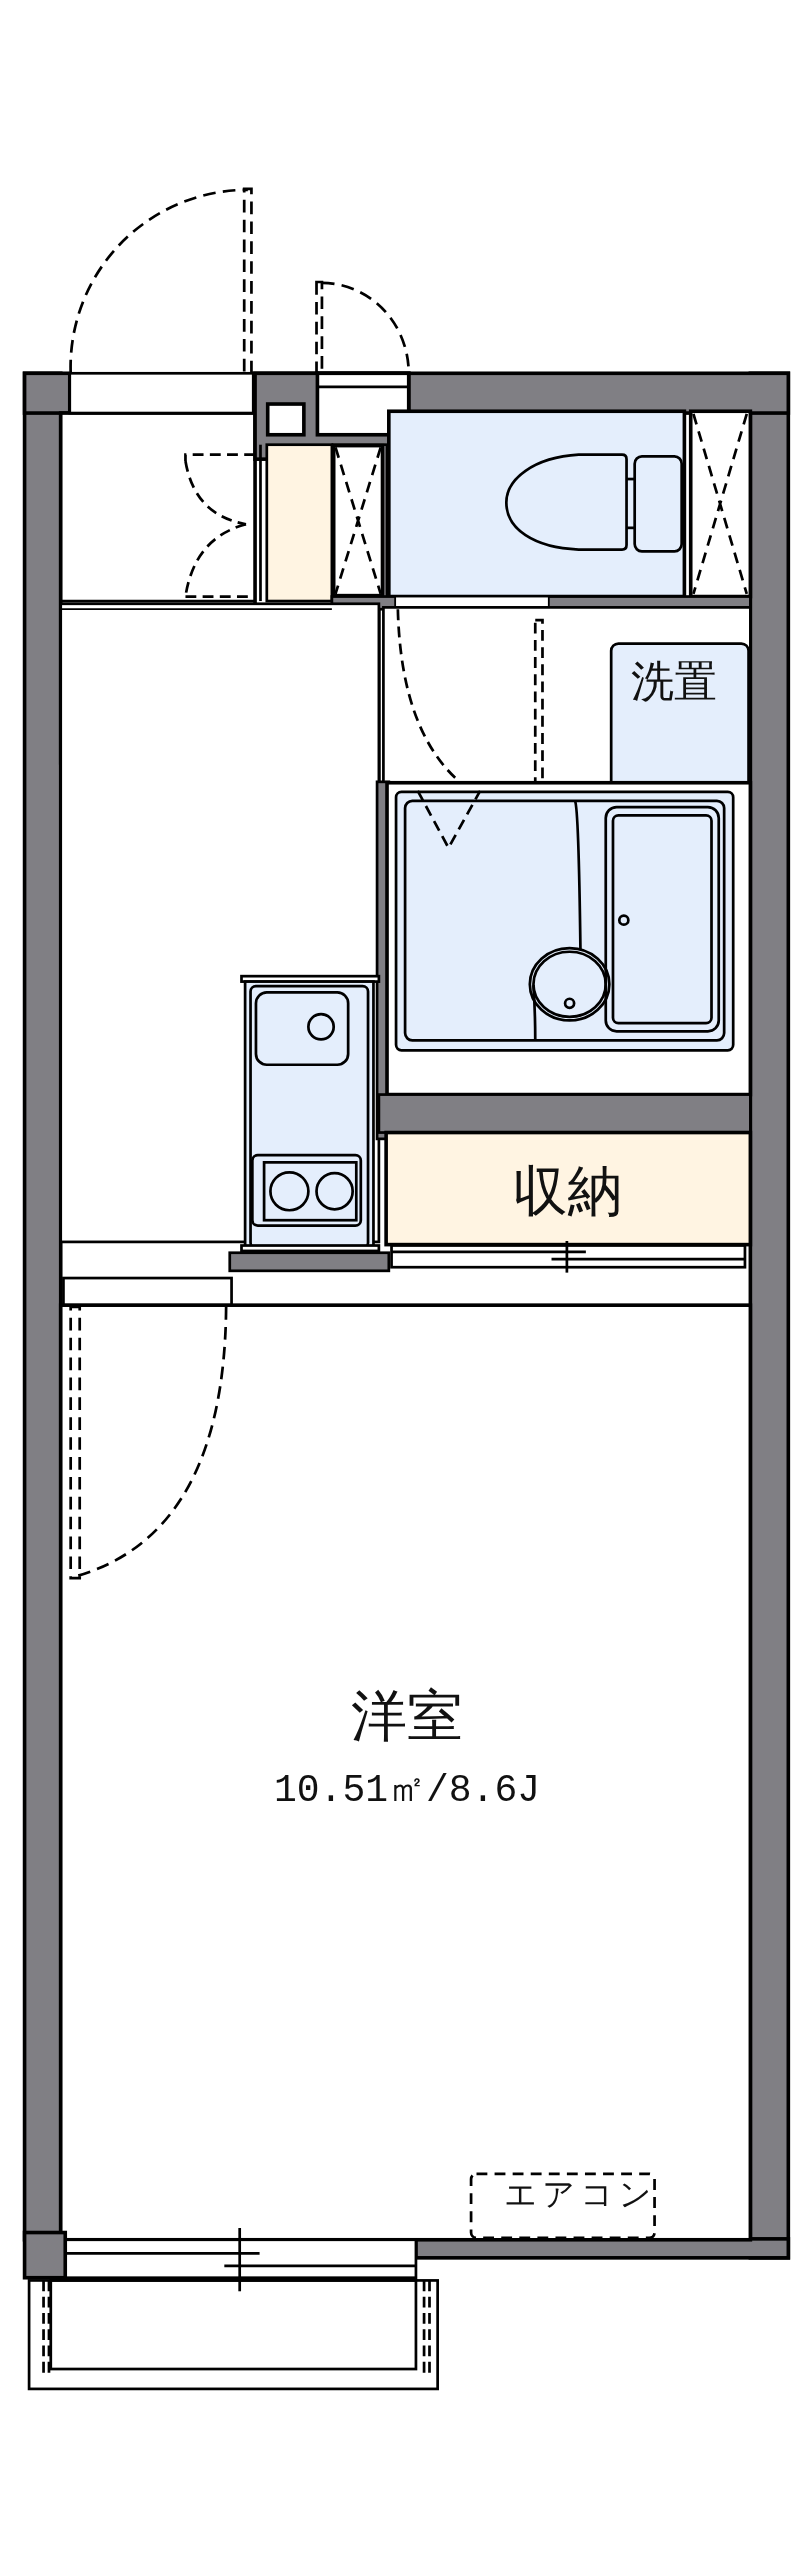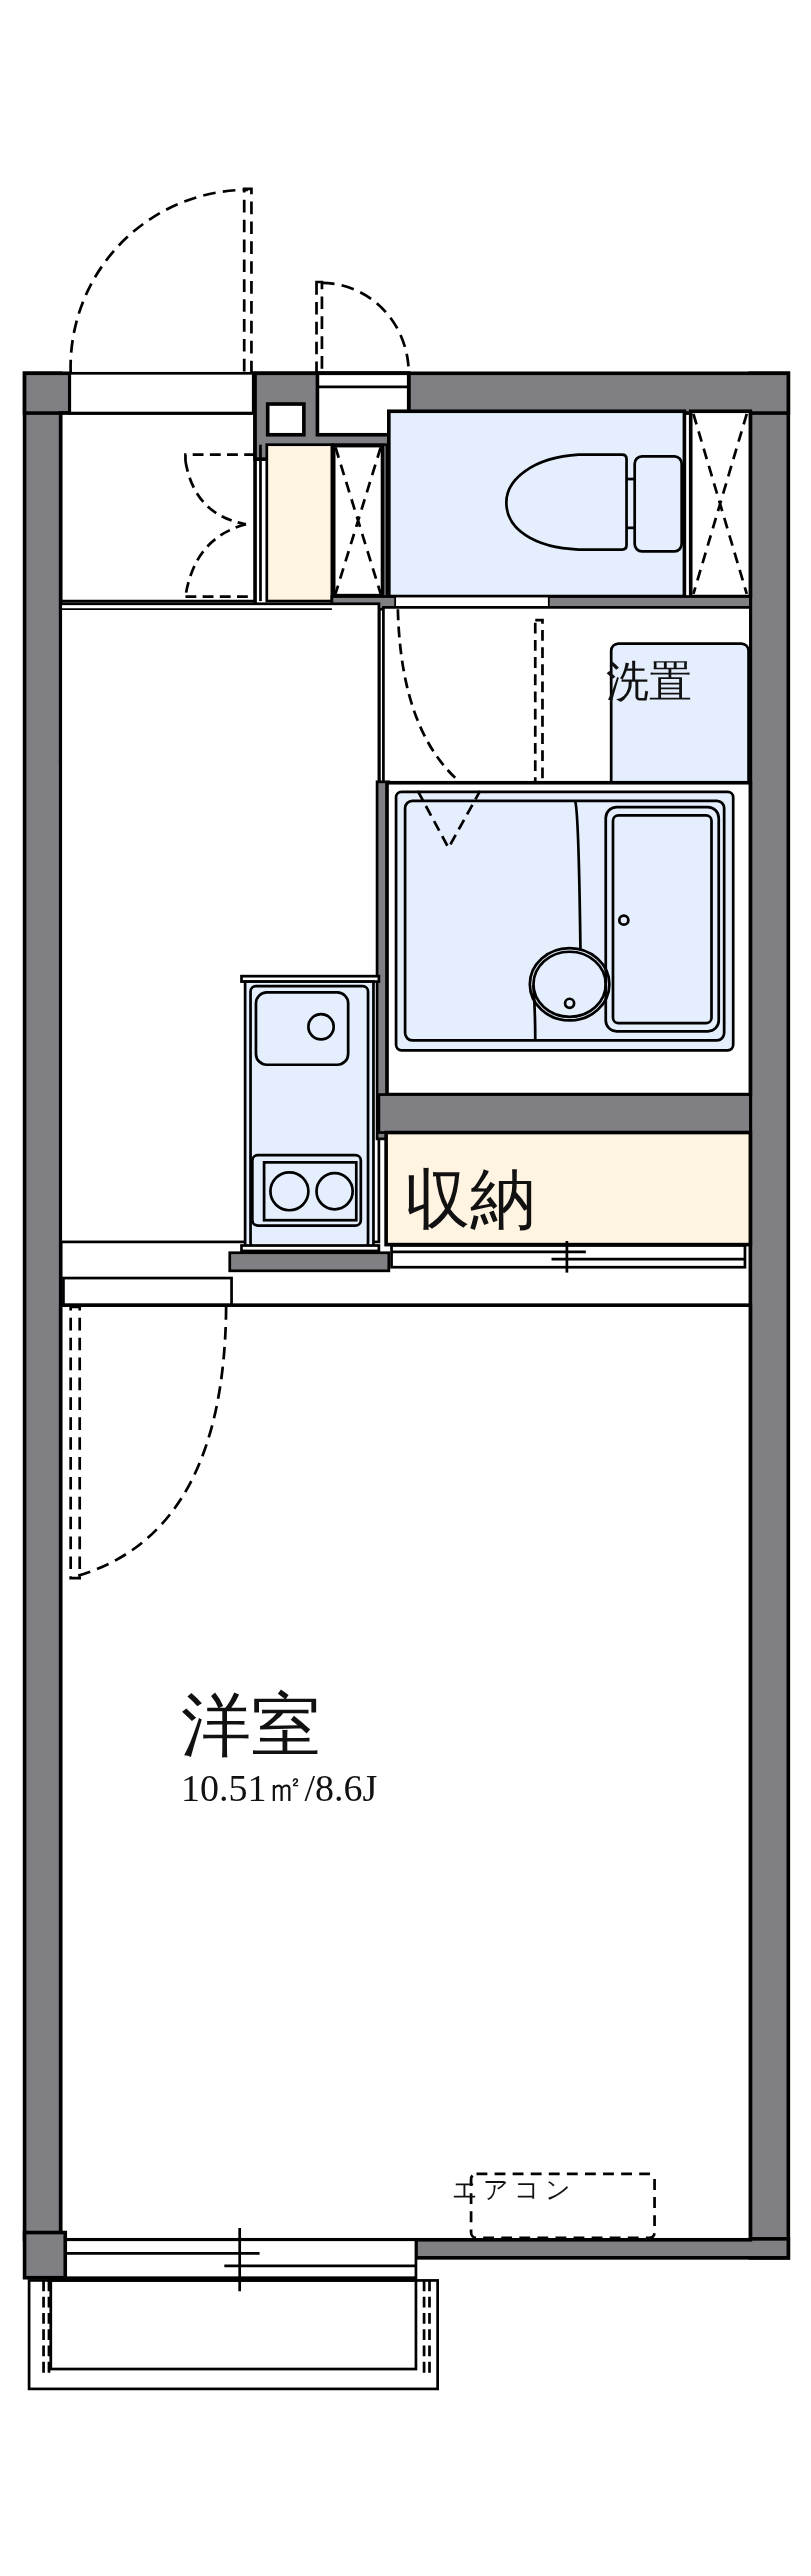--- a/index.html
+++ b/index.html
@@ -1,23 +1,23 @@
 <!DOCTYPE html>
 <html style="font-size:14.5px"><head>
 <meta charset="utf-8">
 <style>
   html, body { margin:0; padding:0; background:#ffffff; }
   body { width:812px; height:2576px; position:relative; overflow:hidden; font-family:"DejaVu Sans", sans-serif; }
   #plan { position:absolute; left:0; top:0; }
-  .label { position:absolute; color:#111; white-space:nowrap; font-family:Liberation Serif, serif; }
+  .label { position:absolute; color:#111; text-align:center; white-space:nowrap; font-family:Liberation Mono, monospace; }
   .lbl-wash { left:606px; top:653px; width:136px; font-size:43px; }
-  .lbl-storage { left:404px; top:1155px; width:365px; font-size:66px; }
-  .lbl-room { left:181px; top:1679px; width:452px; font-size:70px; }
+  .lbl-storage { left:385px; top:1155px; width:365px; font-size:55px; }
+  .lbl-room { left:181px; top:1679px; width:452px; font-size:56px; }
   .lbl-area { left:181px; top:1763px; width:452px; font-size:38px; }
-  .lbl-ac { left:452px; top:2173px; width:181px; font-size:25px; letter-spacing:5.4px; }
+  .lbl-ac { left:490px; top:2173px; width:181px; font-size:32px; letter-spacing:5.4px; }
 </style>
 </head>
 <body>
 
 <svg id="plan" width="812" height="2576" viewBox="0 0 898 2850" xmlns="http://www.w3.org/2000/svg">
 
   <g fill="#807f84" stroke="#000" stroke-width="4">
 
     <rect x="27" y="413" width="40" height="2065"></rect>
 

